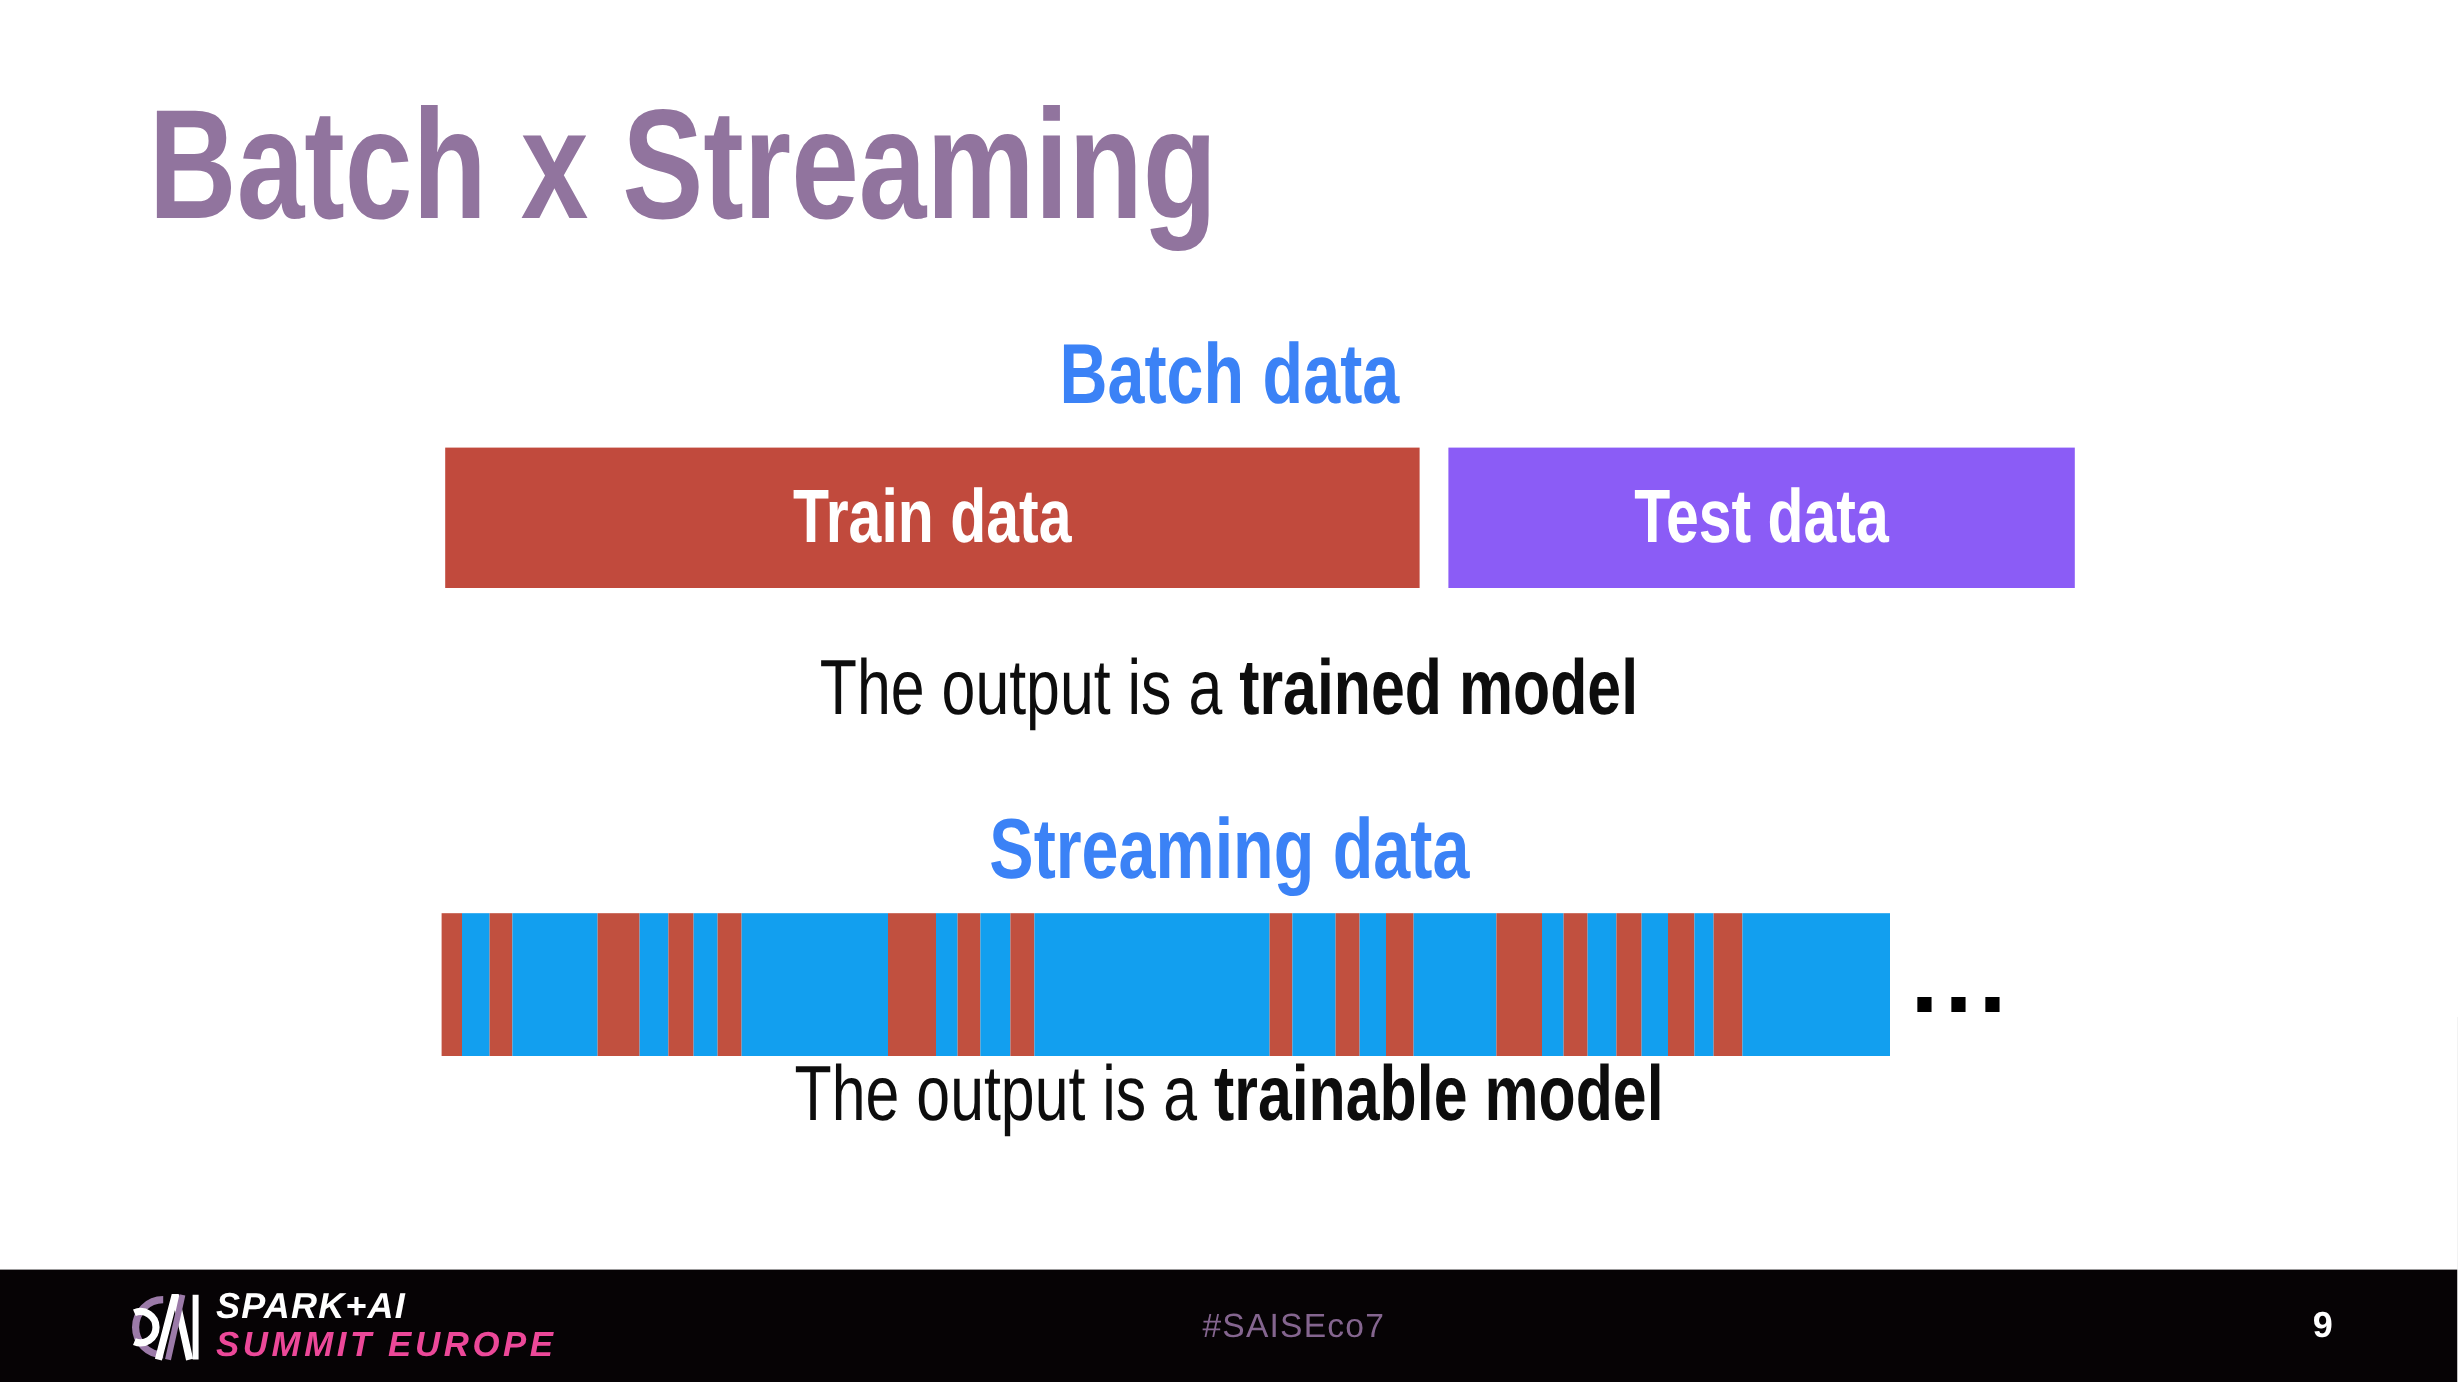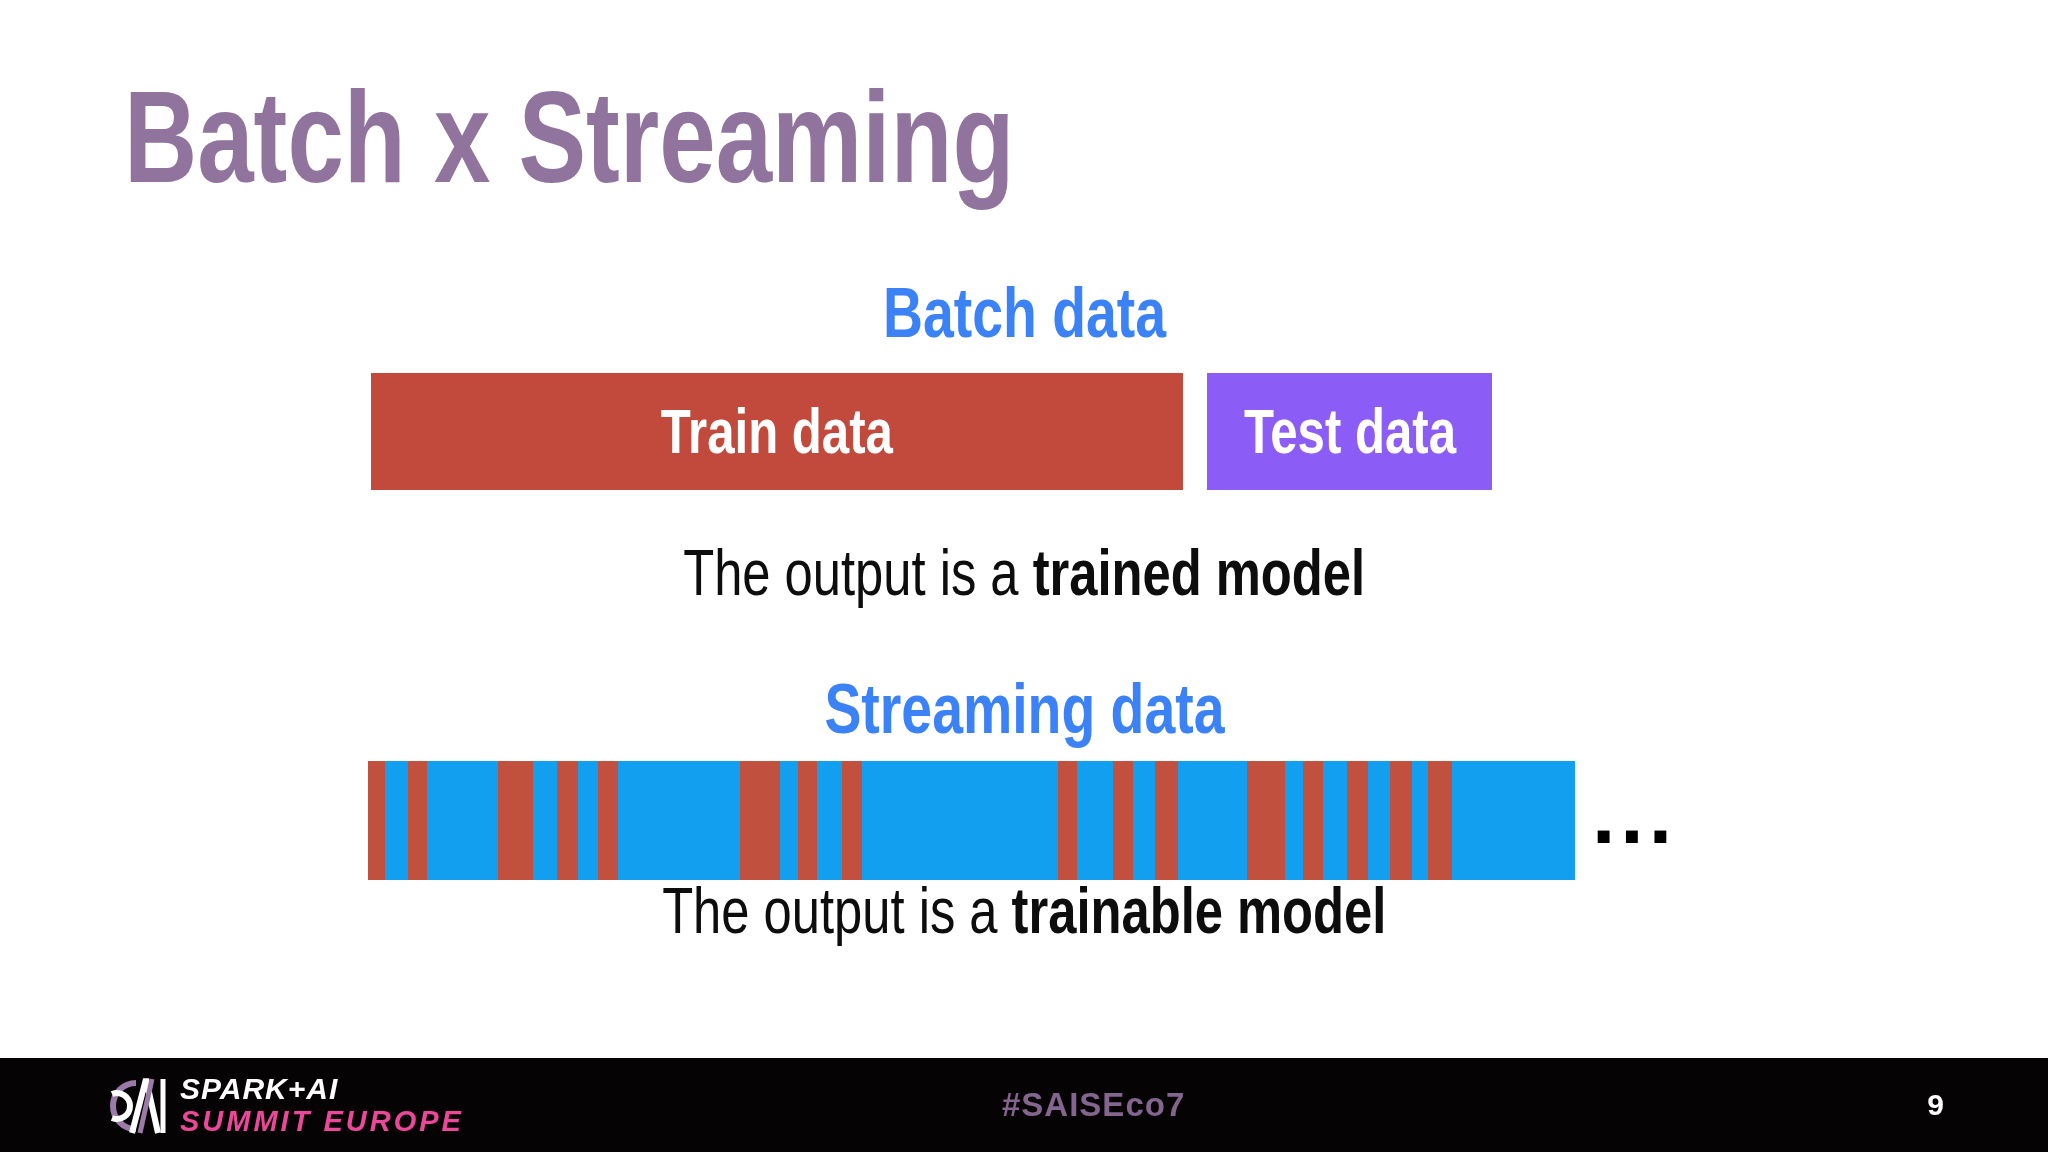--- a/index.html
+++ b/index.html
@@ -15,21 +15,21 @@
     position:absolute;left:124px;top:72px;margin:0;
     font-size:130px;font-weight:bold;line-height:1;
     color:#91749e;white-space:nowrap;
   }
   .title .cond{transform-origin:left center;}
   .center-line{position:absolute;left:0;width:100%;text-align:center;white-space:nowrap;line-height:1;}
   .heading{font-size:71px;font-weight:bold;color:#3b82f6;}
   .body-line{font-size:65px;color:#0d0d0d;}
   .body-line b{font-weight:bold;}
   .batch-bars{
-    position:absolute;left:371px;top:373px;width:1121px;height:117px;
+    position:absolute;left:371px;top:373px;width:1358px;height:117px;
     display:flex;gap:24px;
   }
   .bar{display:flex;align-items:center;justify-content:center;}
   .bar .bar-label{color:#ffffff;font-size:63px;font-weight:bold;line-height:1;}
   .bar-train{width:812px;background:#c14a3d;}
   .bar-test{flex:1;background:#8b5cf6;}
   .stream-bar{
     position:absolute;left:368px;top:761px;width:1207px;height:119px;
     display:flex;
   }
@@ -45,21 +45,21 @@
   }
   .logo{
     position:absolute;left:96px;top:50%;transform:translateY(-50%);
     display:flex;align-items:center;gap:14px;
   }
   .logo-text{display:flex;flex-direction:column;line-height:1.08;font-style:italic;}
   .logo-title{color:#ffffff;font-size:30px;font-weight:bold;letter-spacing:1px;}
   .logo-subtitle{color:#ec4899;font-size:29px;font-weight:bold;letter-spacing:3px;}
   .hashtag{
     position:absolute;left:1002px;top:50%;transform:translateY(-50%);
-    color:#84658f;font-size:33px;font-weight:bold;letter-spacing:1px;
+    color:#84658f;font-size:28px;font-weight:normal;letter-spacing:1px;
   }
   .page-num{
     position:absolute;right:104px;top:50%;transform:translateY(-50%);
     color:#ffffff;font-size:30px;font-weight:bold;
   }
 </style>
 </head>
 <body>
 
 <div class="slide">

